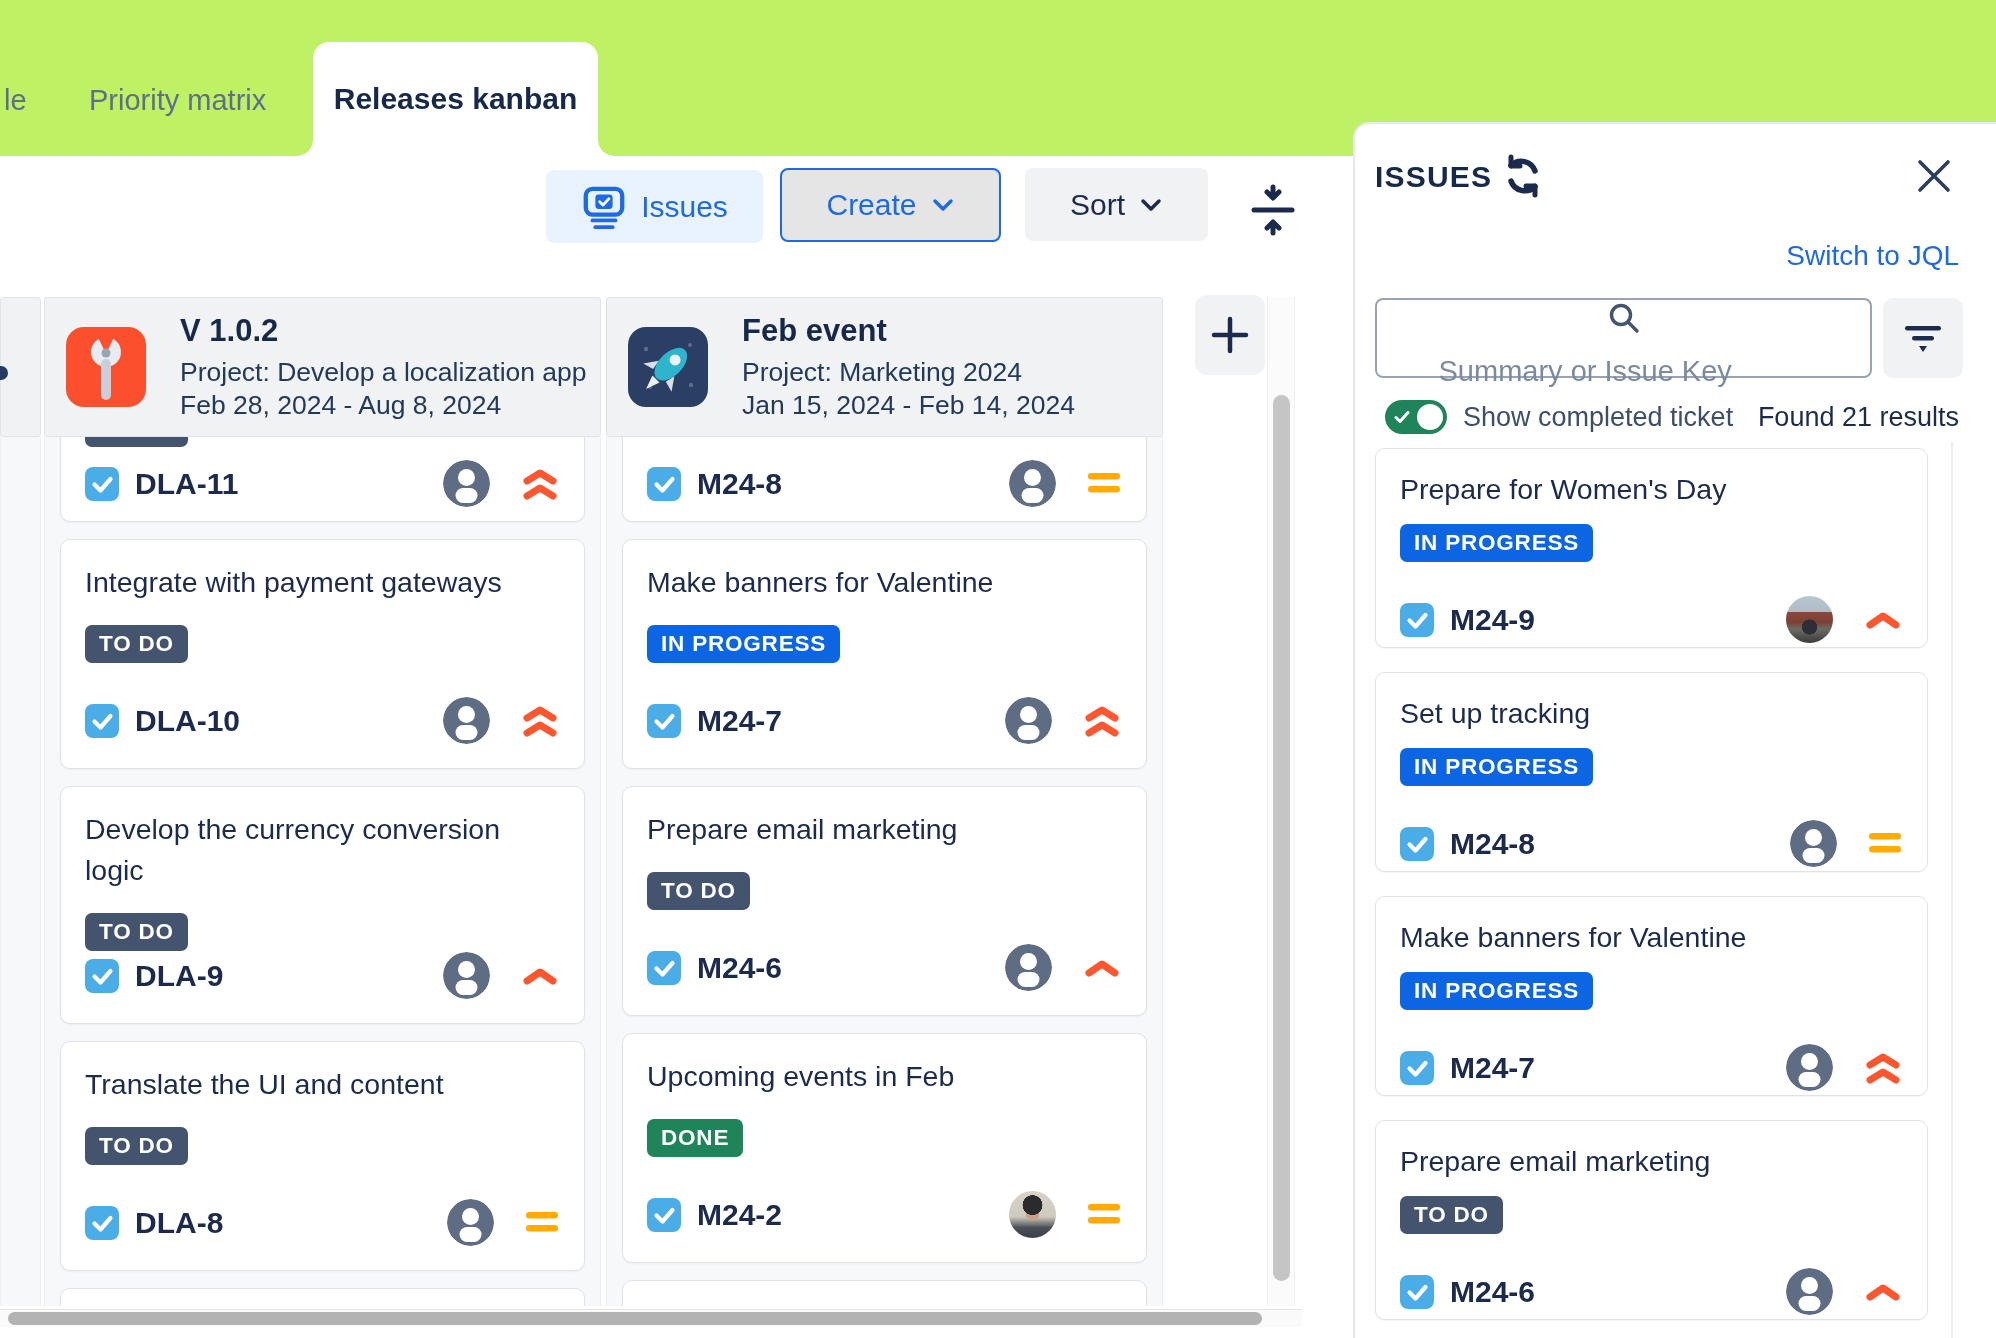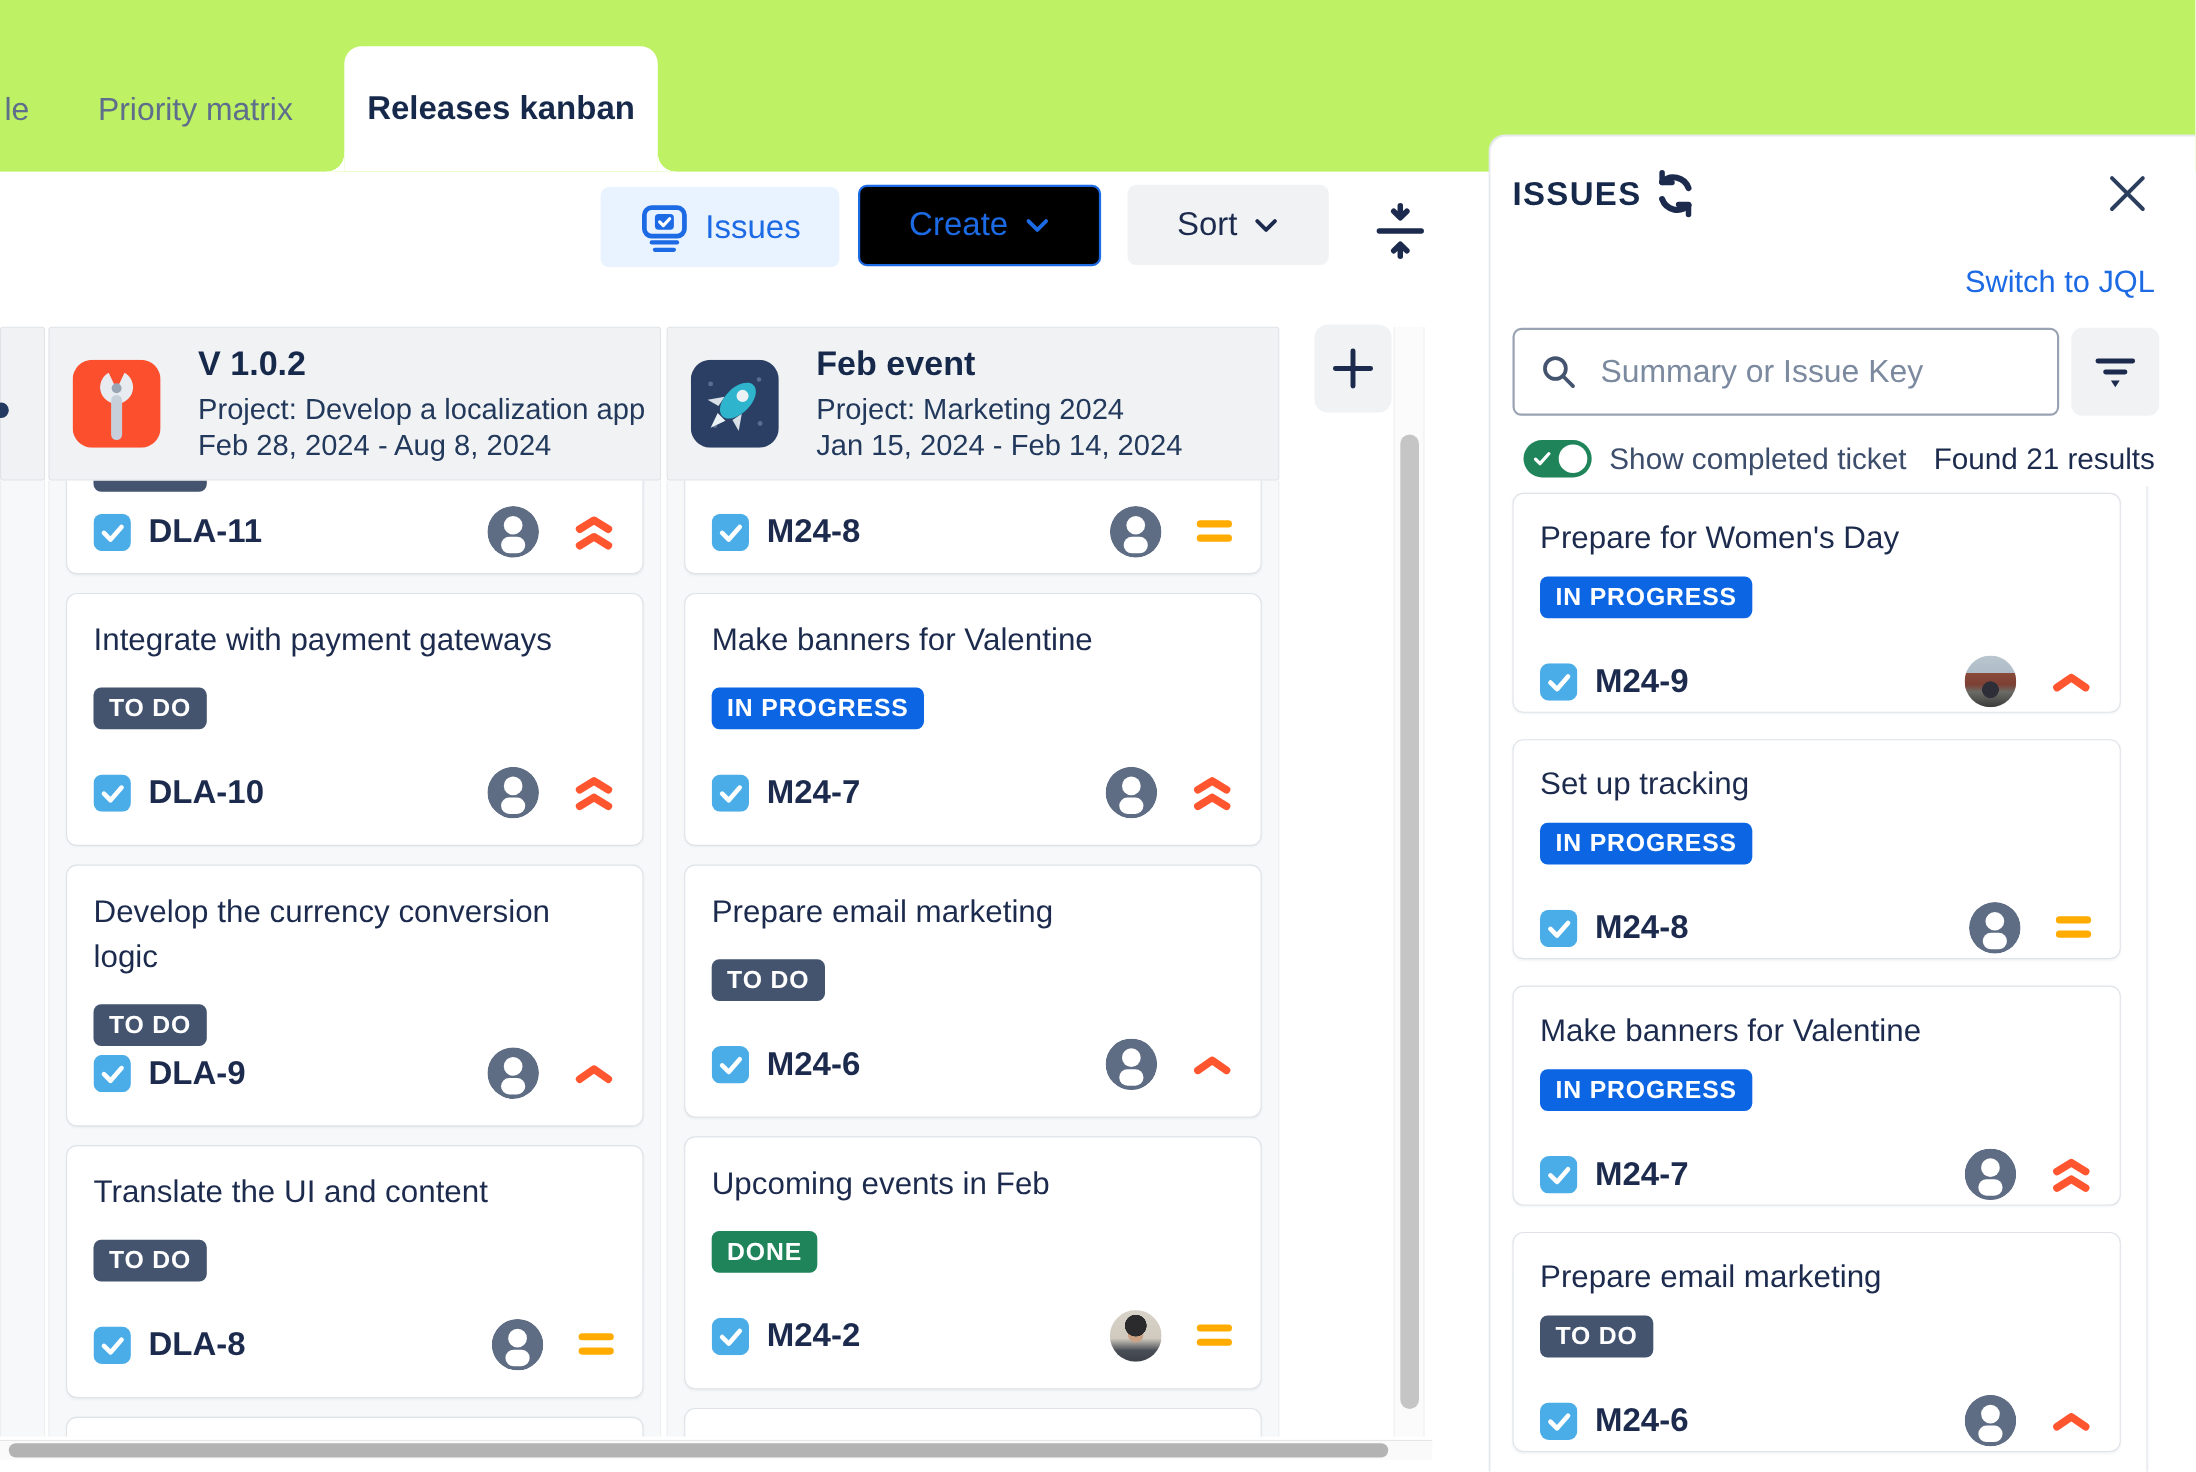--- a/index.html
+++ b/index.html
@@ -14,21 +14,21 @@
   .tab-active{position:absolute;left:313px;top:42px;width:285px;height:114px;background:#fff;
     border-radius:16px 16px 0 0;display:flex;align-items:center;justify-content:center;}
   .tab-active::before{content:"";position:absolute;left:-16px;bottom:0;width:16px;height:16px;
     background:radial-gradient(circle at 0 0, rgba(0,0,0,0) 15.5px, #fff 16px);}
   .tab-active::after{content:"";position:absolute;right:-16px;bottom:0;width:16px;height:16px;
     background:radial-gradient(circle at 100% 0, rgba(0,0,0,0) 15.5px, #fff 16px);}
   .tab-active span{font-size:30px;font-weight:700;color:#16294B;}
   
   .btn{position:absolute;display:flex;align-items:center;justify-content:center;gap:14px;border-radius:8px;cursor:pointer;}
   .btn-issues{left:546px;top:170px;width:217px;height:73px;background:#E9F2FF;color:var(--accent);font-size:30px;font-weight:500;}
-  .btn-create{left:780px;top:168px;width:221px;height:74px;background:#000000;border:2.5px solid var(--accent);box-sizing:border-box;color:var(--accent);font-size:30px;font-weight:500;}
+  .btn-create{left:780px;top:168px;width:221px;height:74px;background:#e5e5e5;border:2.5px solid var(--accent);box-sizing:border-box;color:var(--accent);font-size:30px;font-weight:500;}
   .btn-sort{left:1025px;top:168px;width:183px;height:73px;background:#F1F2F4;color:#1C2B4D;font-size:30px;font-weight:500;}
   .collapse-btn{left:1240px;top:177px;width:66px;height:66px;background:transparent;}
   
   .column{position:absolute;top:297px;height:1009px;}
   .col-sliver{left:0;width:41px;}
   .col-1{left:44px;width:557px;}
   .col-2{left:606px;width:557px;}
   .col-head{position:relative;height:140px;background:#F1F2F4;border:1px solid #E0E3E8;box-sizing:border-box;
     display:flex;align-items:center;padding-left:21px;gap:34px;border-radius:3px;}
   .col-head .texts{display:flex;flex-direction:column;}
@@ -74,21 +74,21 @@
   .hscroll{position:absolute;left:0;top:1309px;width:1302px;height:17px;background:#FAFAFA;border-top:1px solid #E6E6E6;}
   .hscroll .thumb{position:absolute;left:8px;top:2px;width:1254px;height:13px;border-radius:7px;background:#B3B3B3;}
   
   .panel{position:absolute;left:1353px;top:122px;right:0;bottom:0;background:#fff;
     border-left:2px solid #E5E8EC;border-top:2px solid #E5E8EC;border-top-left-radius:16px;}
   .panel-title{position:absolute;left:20px;top:36px;font-size:30px;font-weight:700;letter-spacing:1.2px;color:#16294B;}
   .refresh-btn{position:absolute;left:140px;top:26px;width:56px;height:56px;cursor:pointer;}
   .close-btn{position:absolute;right:42px;top:32px;width:40px;height:40px;cursor:pointer;}
   .switch-link{position:absolute;right:37px;top:116px;font-size:28px;color:var(--accent);cursor:pointer;}
   .search-box{position:absolute;left:20px;top:174px;width:497px;height:80px;box-sizing:border-box;
-    border:2px solid #99A3B3;border-radius:8px;display:flex;align-items:center;padding-left:22px;gap:18px;background:#fff;}
+    border:2px solid #99A3B3;border-radius:8px;display:flex;align-items:center;gap:18px;background:#fff;flex-direction:column;}
   .search-box input{border:none;outline:none;font-size:29px;color:#1C2B4D;width:370px;font-family:inherit;background:transparent;}
   .search-box input::placeholder{color:#7C8AA0;}
   .filter-btn{position:absolute;left:528px;top:174px;width:80px;height:80px;background:#F1F2F4;border-radius:10px;
     display:flex;align-items:center;justify-content:center;cursor:pointer;}
   .toggle-row{position:absolute;left:0;right:0;top:276px;height:36px;}
   .toggle{position:absolute;left:30px;top:0;width:62px;height:34px;border-radius:17px;background:var(--green);cursor:pointer;}
   .toggle::after{content:"";position:absolute;right:4px;top:4px;width:26px;height:26px;border-radius:50%;background:#fff;}
   .toggle svg{position:absolute;left:9px;top:9px;}
   .toggle-label{position:absolute;left:108px;top:2px;font-size:27px;font-weight:400;color:#3C4E6B;}
   .results{position:absolute;right:37px;top:2px;font-size:27px;color:#1C2B4D;}

